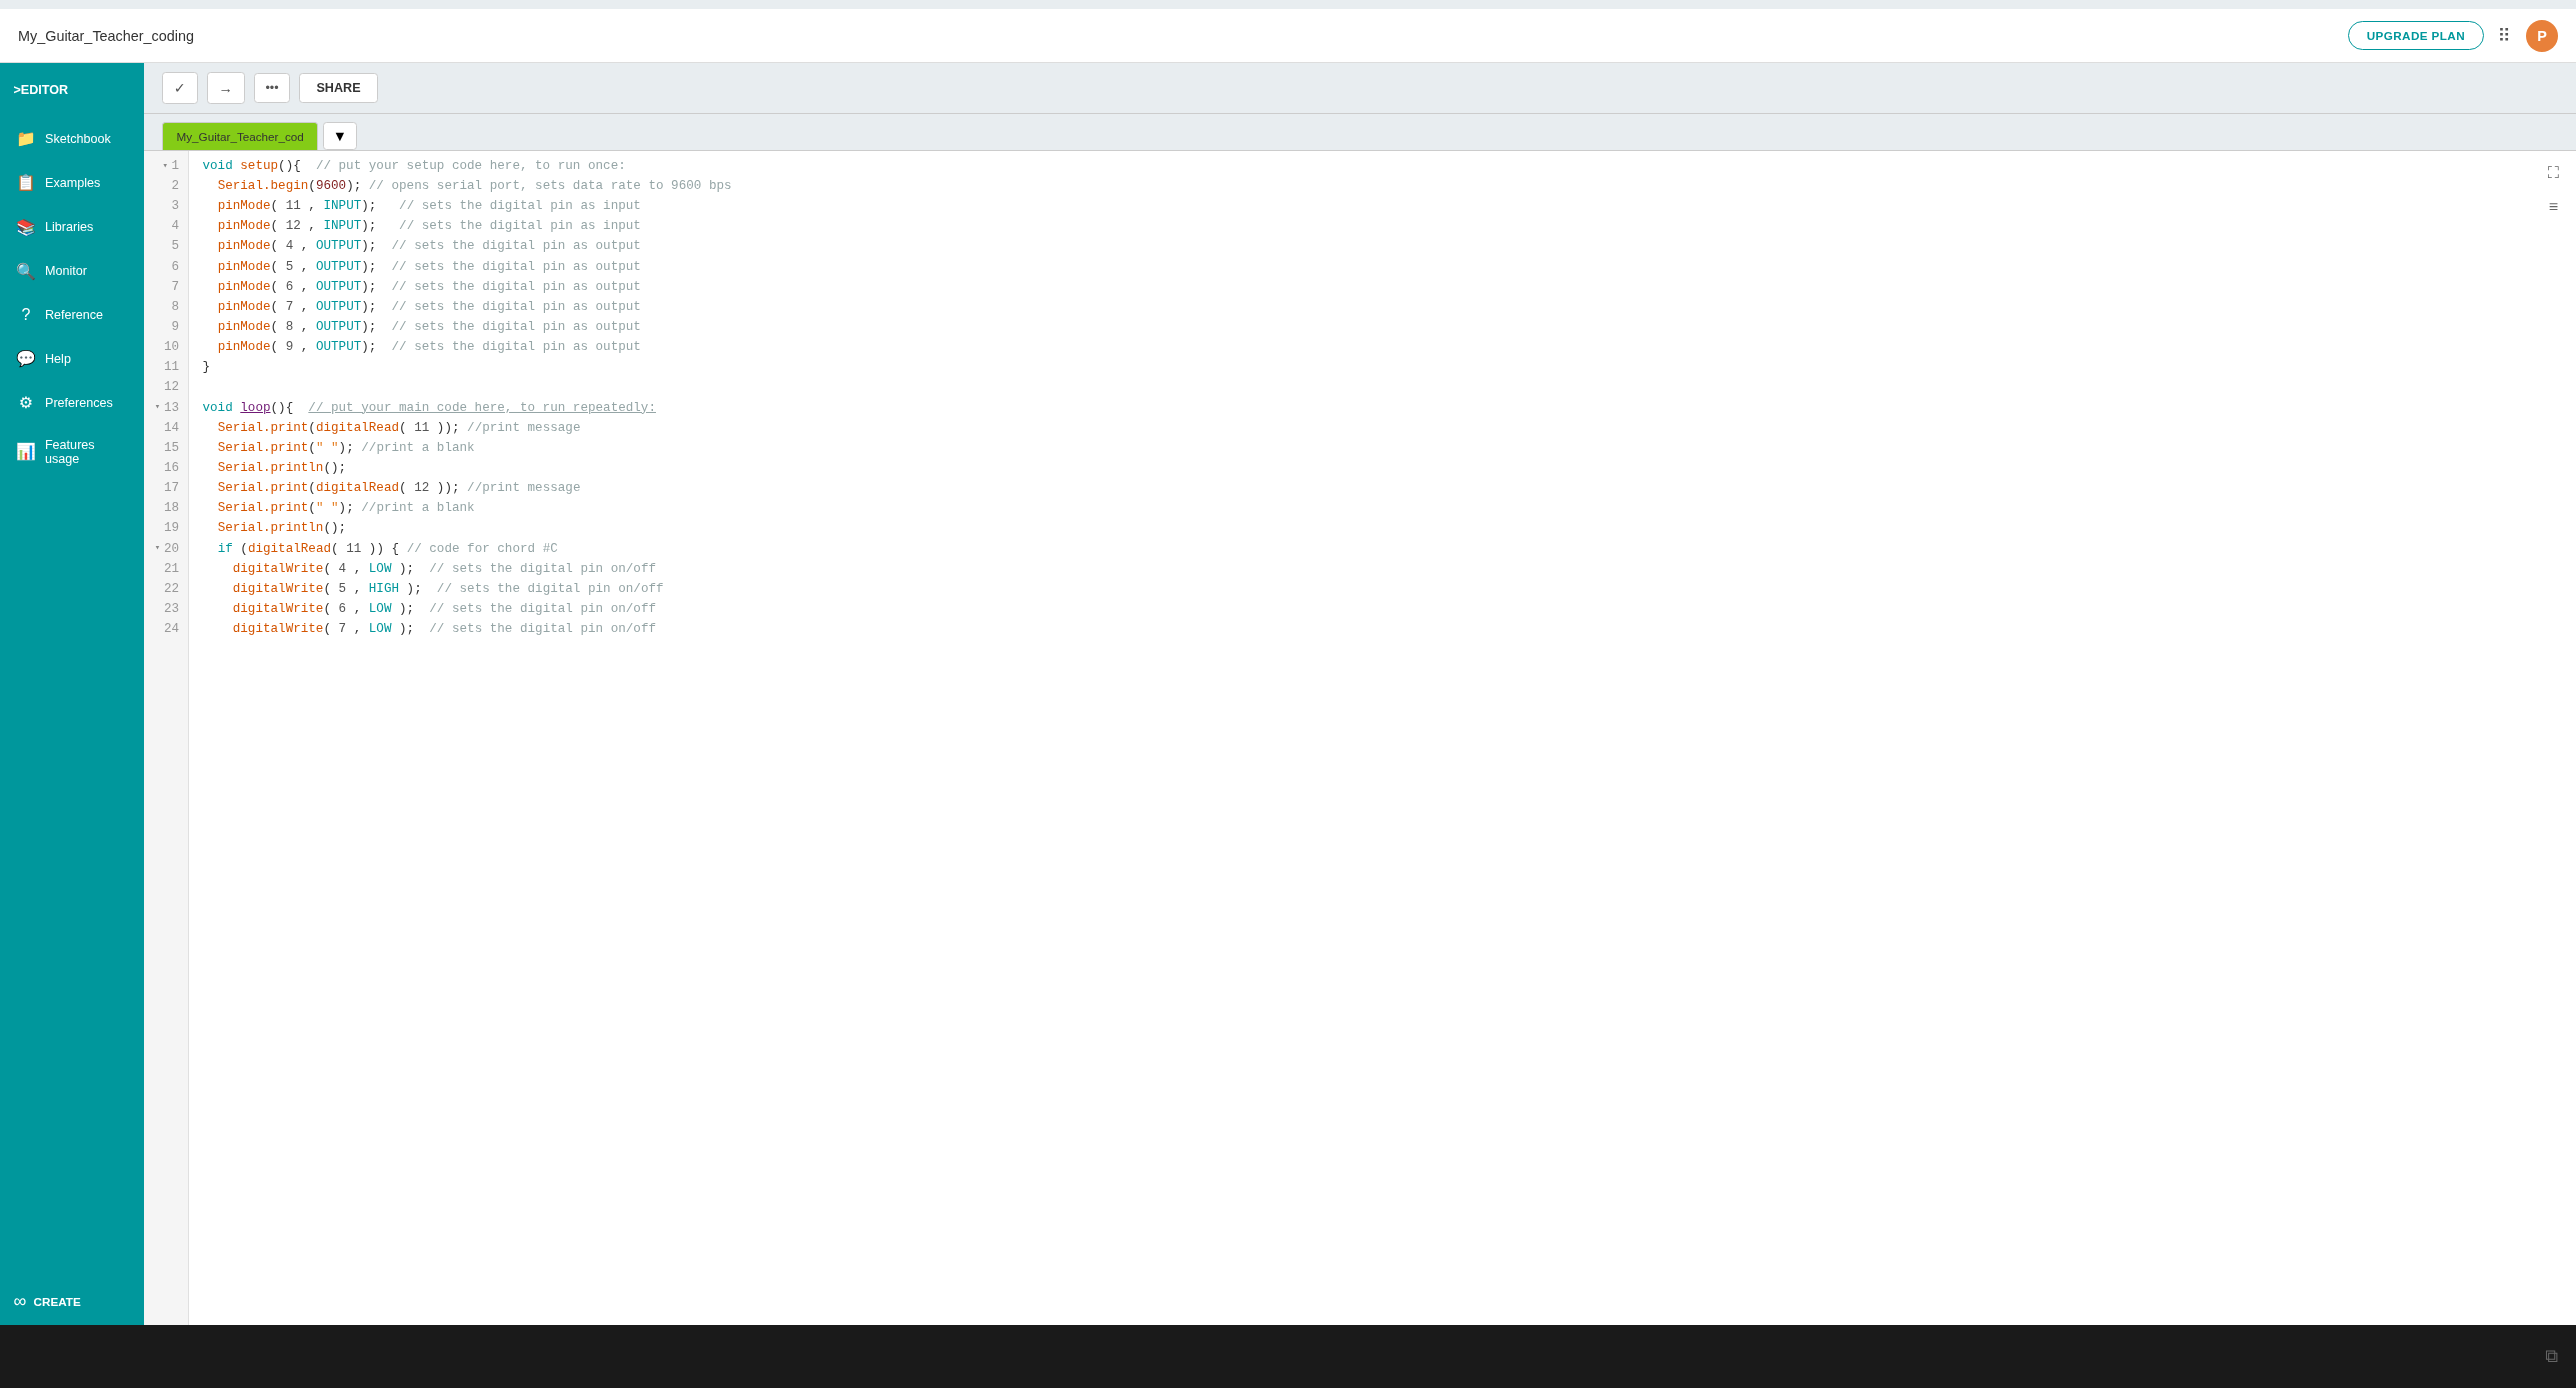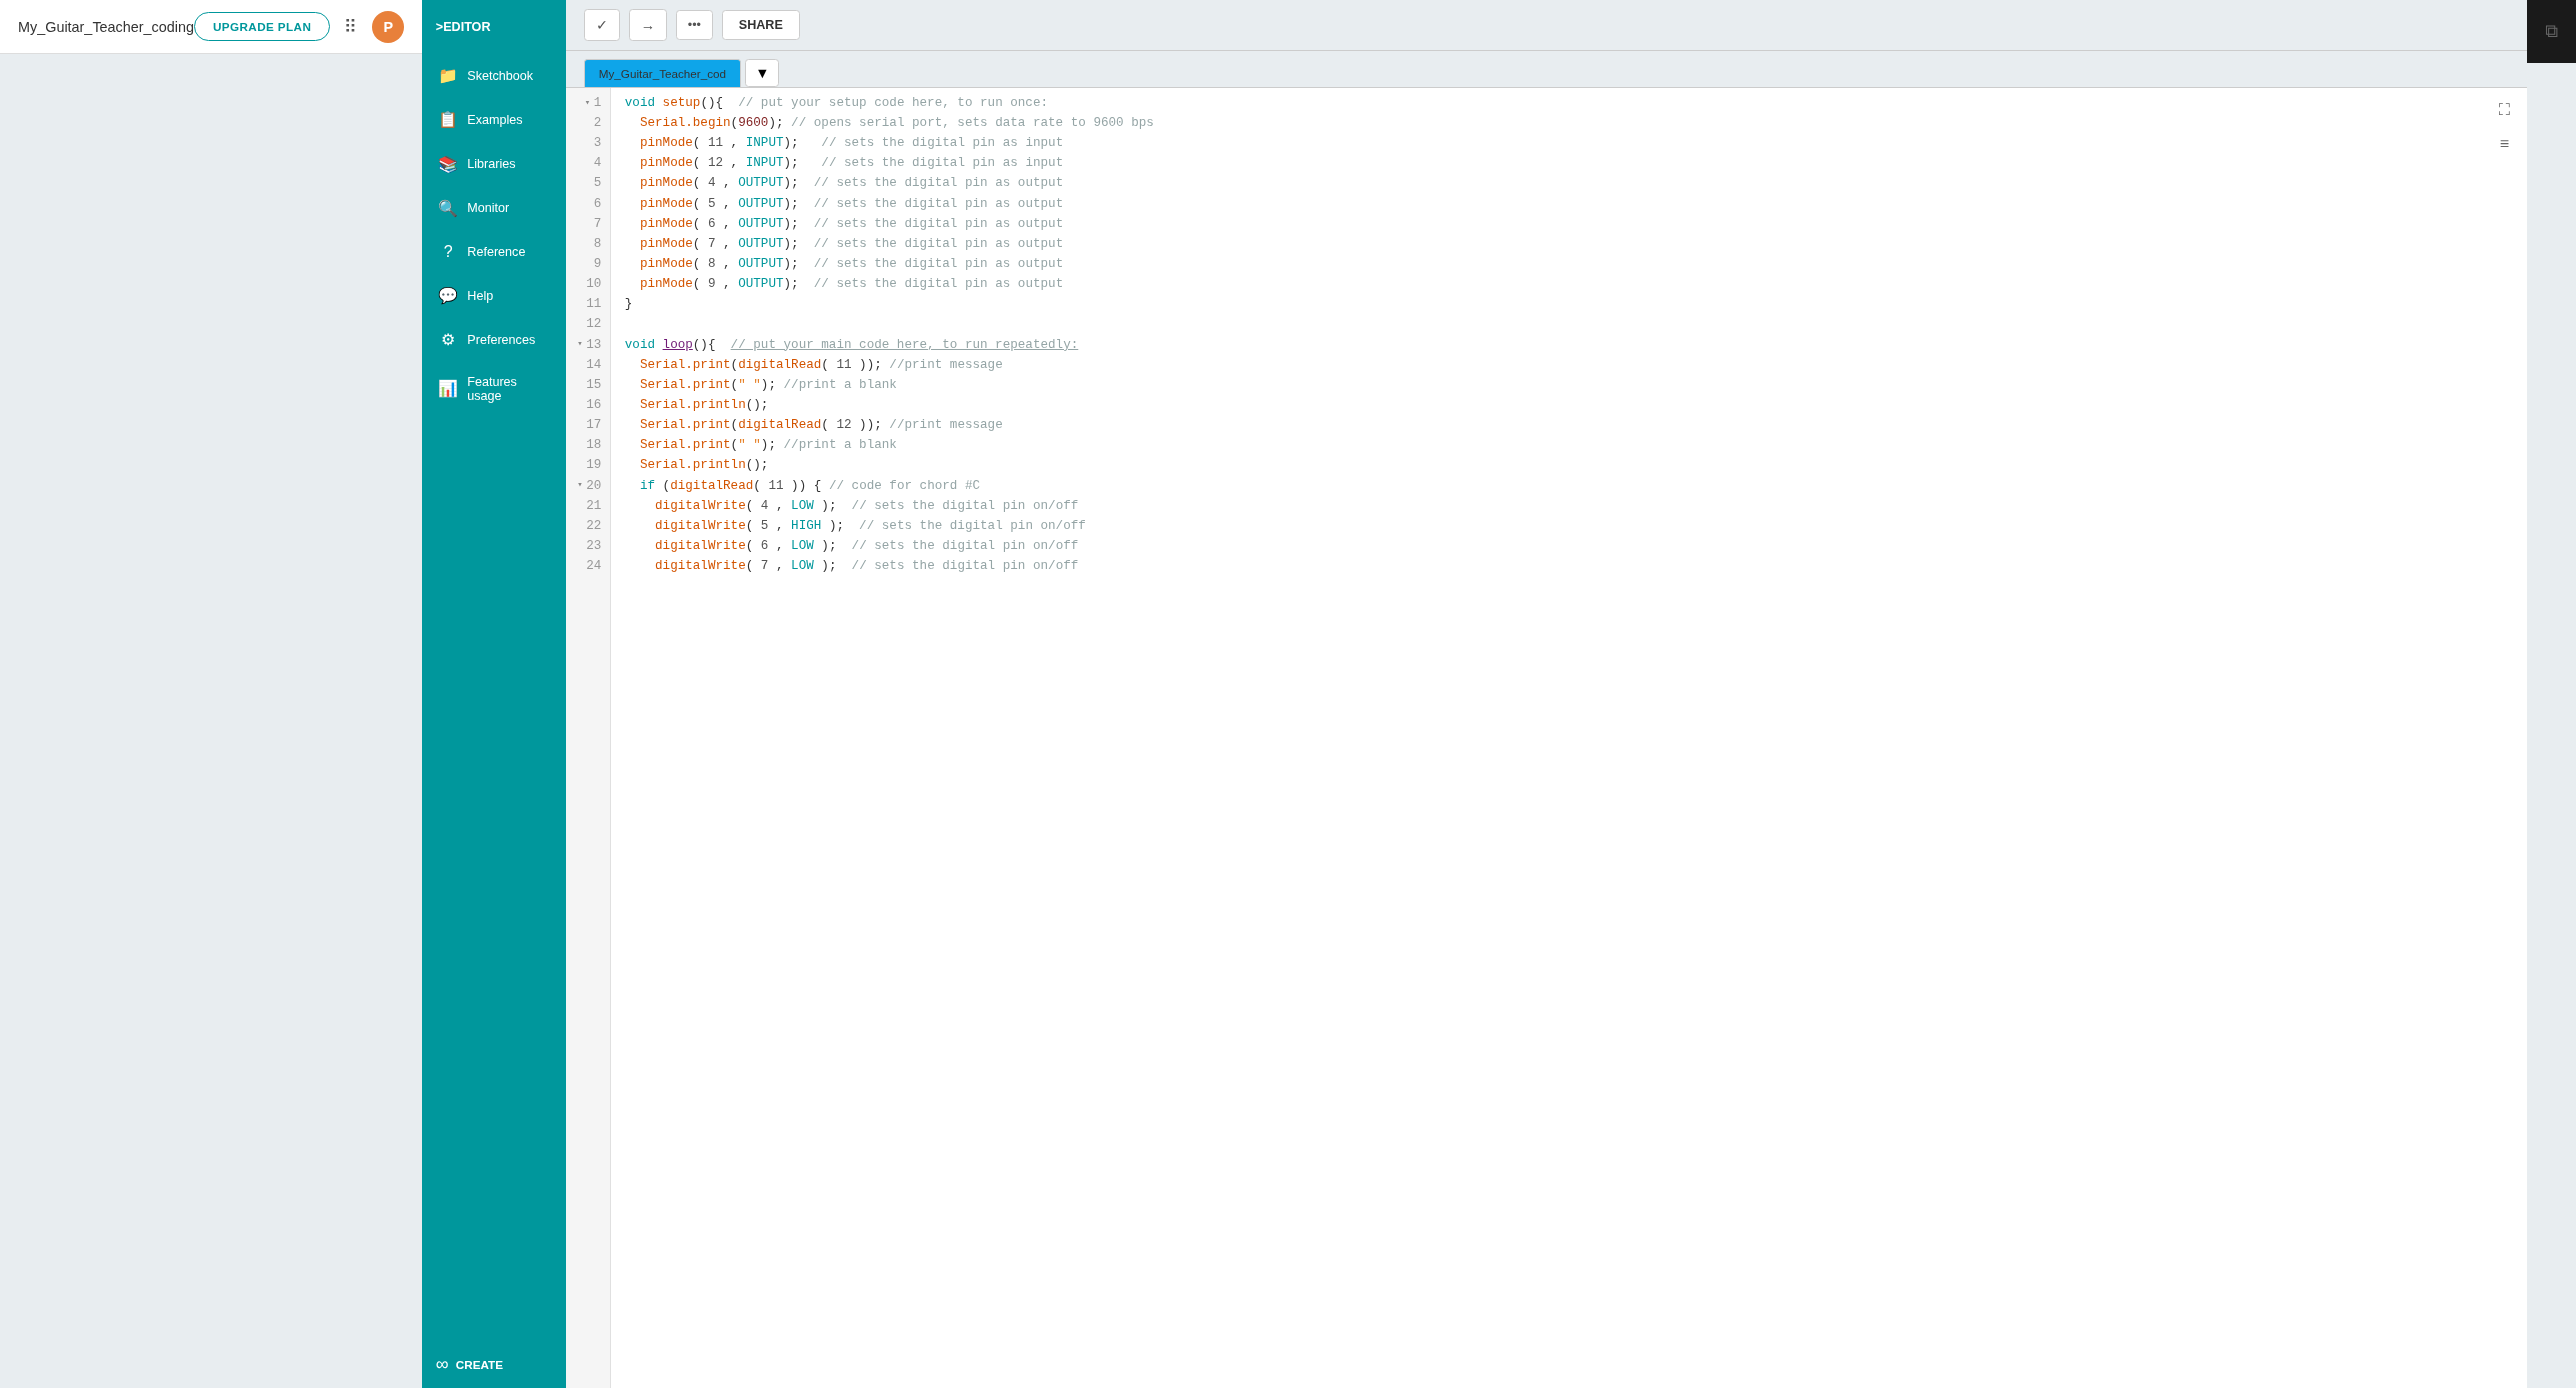--- a/index.html
+++ b/index.html
@@ -1,18 +1,18 @@
 <!DOCTYPE html>
 <html style="font-size:14.4px"><head>
   <meta charset="utf-8">
   <style>
     * { box-sizing: border-box; margin: 0; padding: 0; }
     body { font-family: Arial, sans-serif; background: #e8edf0; display: flex; flex-direction: column; height: 100vh; overflow: hidden; }
 
-    .app-container { display: flex; flex-direction: row; height: 100%; }
+    .app-container { display: flex; flex-direction: column; height: 100%; margin-top: 9px; }
 
     
     .top-header {
       background: white;
       display: flex;
       align-items: center;
       justify-content: space-between;
       padding: 0 18px;
       height: 54px;
       border-bottom: 0.9px solid #ddd;
@@ -131,21 +131,21 @@
     
     .tabs-bar {
       background: #e8edf0;
       display: flex;
       align-items: center;
       padding: 7.2px 18px 0;
       flex-shrink: 0;
     }
     .tab {
       display: flex; align-items: center; gap: 5.4px;
-      background: #0ea5e9;
+      background: #84cc16;
       border: 0.9px solid #ccc;
       border-bottom: none;
       border-radius: 3.6px 3.6px 0 0;
       padding: 7.2px 13.5px;
       cursor: pointer;
       font-size: 11.7px;
       color: #333;
       max-width: 180px;
       overflow: hidden;
     }

